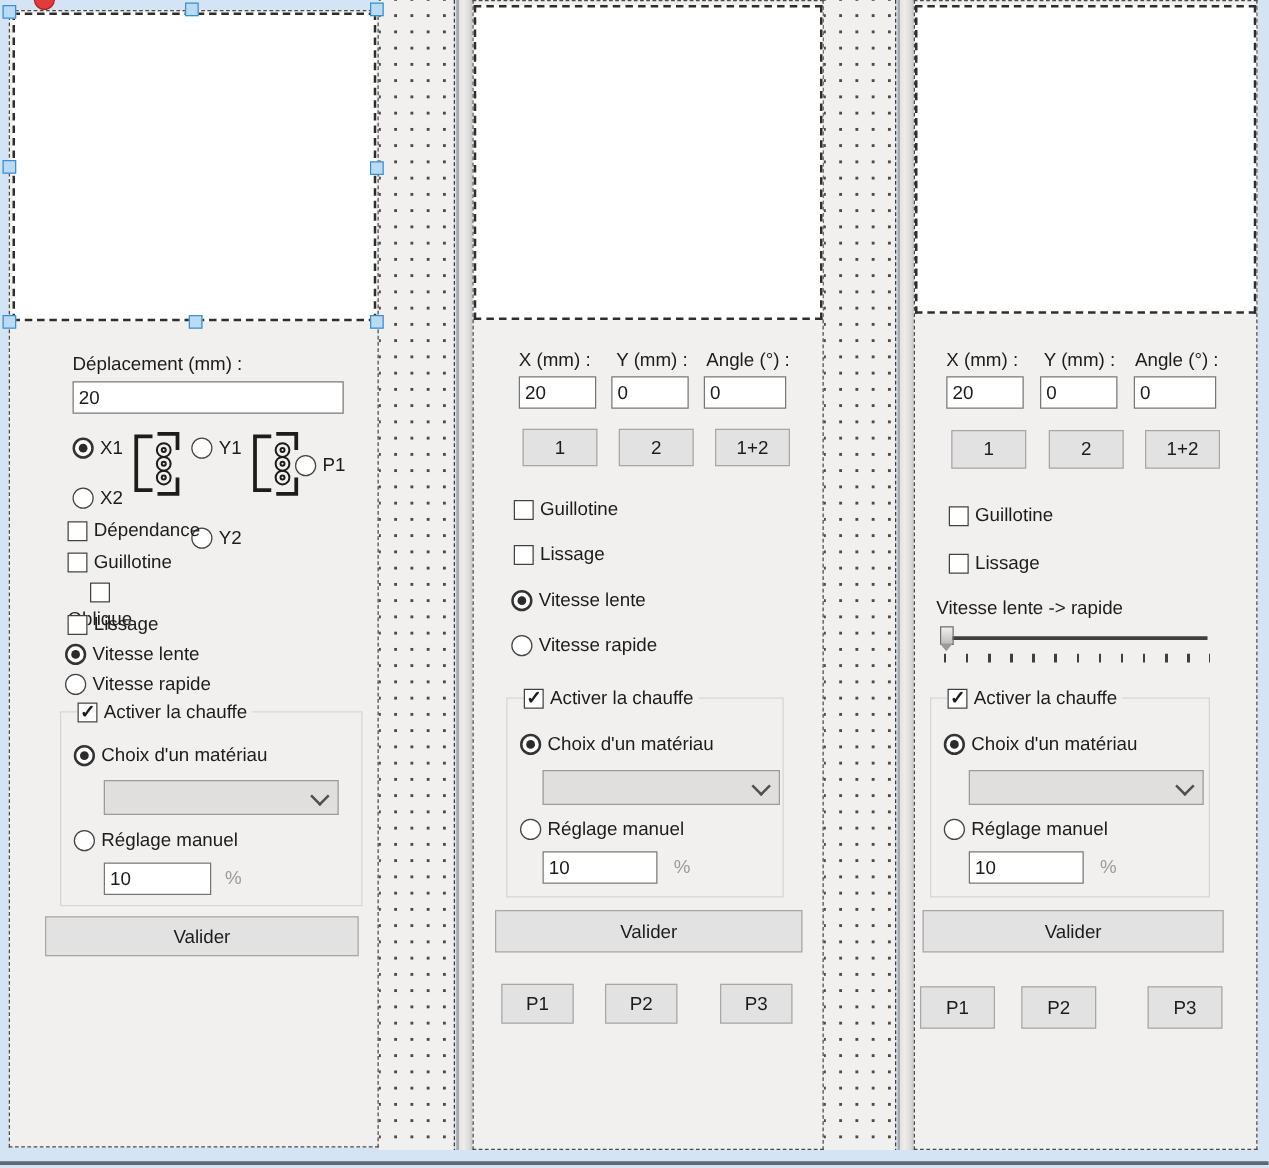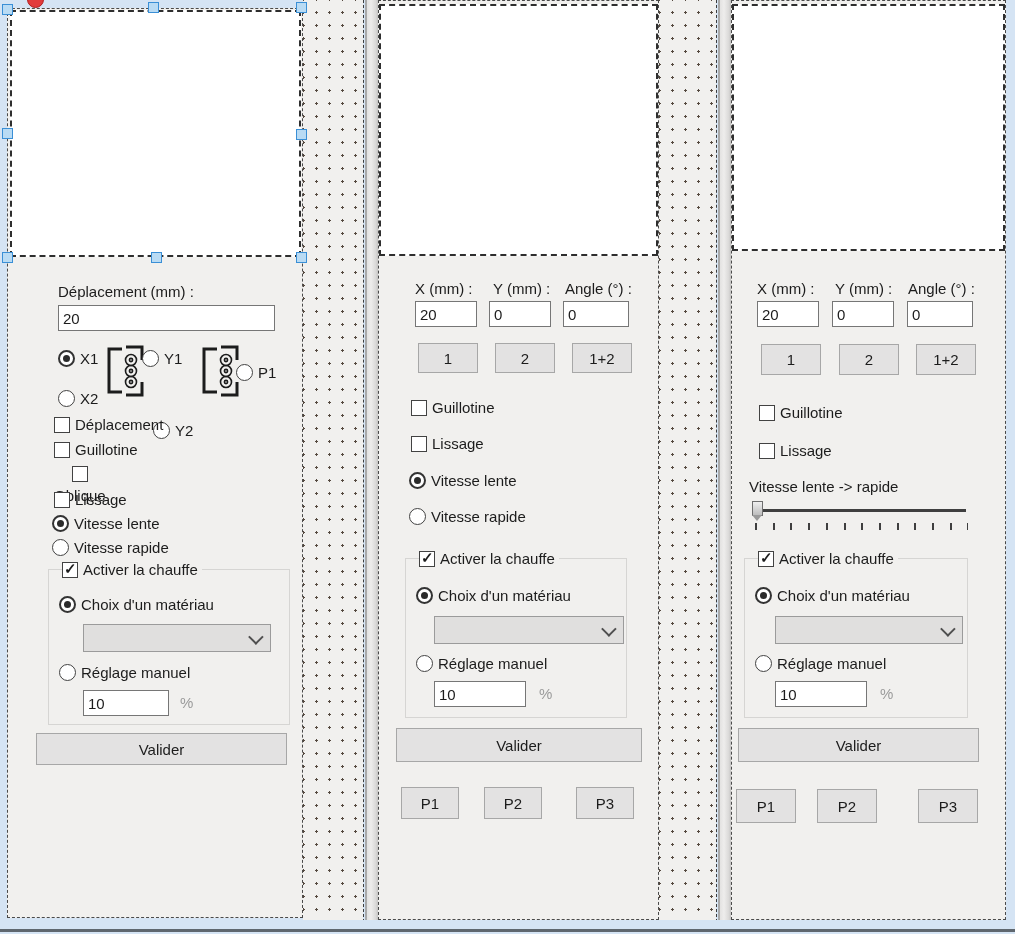--- a/index.html
+++ b/index.html
@@ -113,21 +113,21 @@
     <path d="M22,50 H38 V37" fill="none" stroke="#1c1c1c" stroke-width="3"></path>
     <g fill="none" stroke="#1c1c1c" stroke-width="1.6">
       <circle cx="27" cy="15" r="5.5"></circle>
         <circle cx="27" cy="26" r="5.5"></circle>
         <circle cx="27" cy="37" r="5.5"></circle>
       <circle cx="27" cy="15" r="1.6"></circle>
         <circle cx="27" cy="26" r="1.6"></circle>
         <circle cx="27" cy="37" r="1.6"></circle>
     </g>
   </svg>
-  <div class="ctl-row" style="left:134px;top:341px;">
+  <div class="ctl-row" style="left:145px;top:341px;">
     <span class="rb"></span>
     <span>Y1</span>
   </div>
   <svg class="clamp" style="left:191px;top:336px;" viewBox="0 0 42 52">
     <path d="M18,4 H5 V47 H18" fill="none" stroke="#1c1c1c" stroke-width="3"></path>
     <path d="M22,2 H38 V15" fill="none" stroke="#1c1c1c" stroke-width="3"></path>
     <path d="M22,50 H38 V37" fill="none" stroke="#1c1c1c" stroke-width="3"></path>
     <g fill="none" stroke="#1c1c1c" stroke-width="1.6">
       <circle cx="27" cy="15" r="5.5"></circle>
         <circle cx="27" cy="26" r="5.5"></circle>
@@ -145,21 +145,21 @@
     <span class="rb"></span>
     <span>X2</span>
   </div>
   <div class="ctl-row" style="left:145px;top:381px;margin-top:32px;">
     <span class="rb"></span>
     <span>Y2</span>
   </div>
 
   <div class="ctl-row" style="left:46px;top:407px;">
     <span class="cb"></span>
-    <span>Déplacement</span>
+    <span>Dépendance</span>
   </div>
   <div class="ctl-row" style="left:46px;top:432px;">
     <span class="cb"></span>
     <span>Guillotine</span>
   </div>
   <div class="ctl-row" style="left:46px;top:457px;flex-direction:column;">
     <span class="cb"></span>
     <span>Oblique</span>
   </div>
   <div class="ctl-row" style="left:46px;top:482px;">

